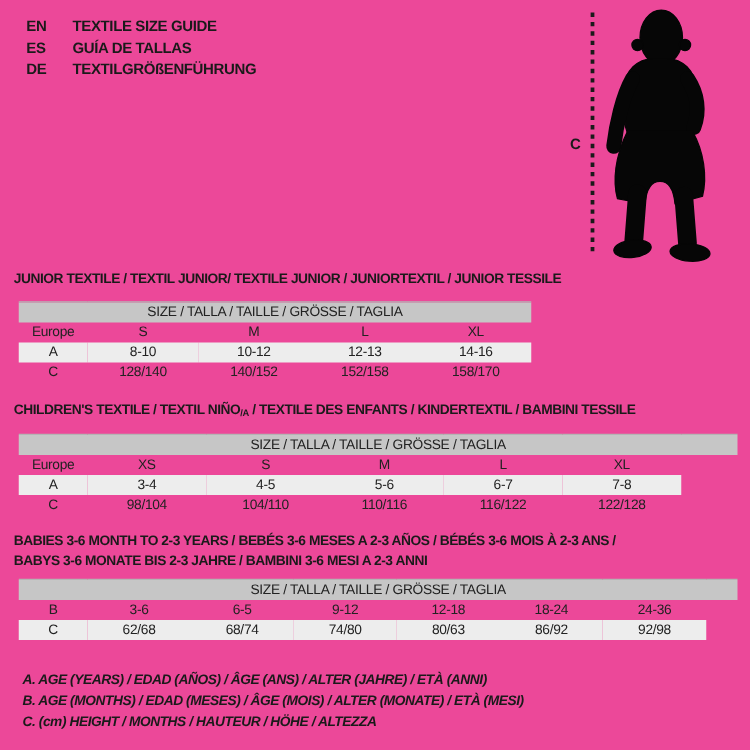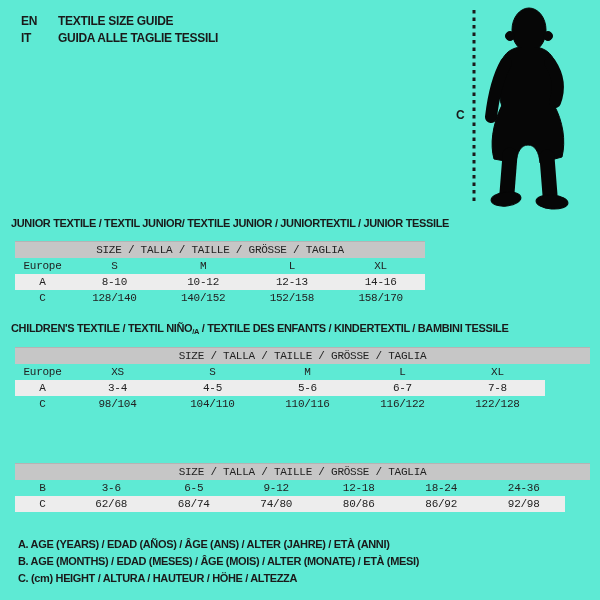--- a/index.html
+++ b/index.html
@@ -1,54 +1,58 @@
 <!DOCTYPE html>
 <html><head>
 <meta charset="utf-8">
 <style>
   html,body{margin:0;padding:0;background:#ffffff;}
   #canvas{
-    position:relative;width:600px;height:600px;background:#5eead4;overflow:hidden;
+    position:relative;width:600px;height:600px;background:#ec4899;overflow:hidden;
     font-family:"Liberation Sans",sans-serif;color:#1a1a1a;
   }
   
   .lang-list{position:absolute;top:13px;left:21px;}
   .lang-row{display:flex;line-height:17px;font-size:12px;font-weight:bold;letter-spacing:-0.3px;}
   .lang-code{width:37px;flex:0 0 37px;}
   
   .figure-svg{position:absolute;left:450px;top:5px;width:140px;height:210px;}
   .measure-label{position:absolute;left:456px;top:108px;font-size:12px;font-weight:bold;}
   
   .sec-title{position:absolute;left:11px;font-size:11px;font-weight:bold;letter-spacing:-0.35px;line-height:16px;white-space:nowrap;}
   .sub{font-size:7.5px;vertical-align:-2px;}
-  table.size-table{position:absolute;left:15px;border-collapse:collapse;table-layout:fixed;font-family:Liberation Mono, monospace;}
+  table.size-table{position:absolute;left:15px;border-collapse:collapse;table-layout:fixed;}
   table.size-table td{font-size:11px;letter-spacing:-0.25px;padding:0;height:16px;text-align:center;vertical-align:middle;color:#222222;white-space:nowrap;}
   td.band-cell{height:14px;background:#c6c6c6;color:#3d3d3d;text-align:left;padding-left:6px;font-size:10.5px;border-top:1px solid #b4b4b4;}
   td.lbl{text-align:left;padding-left:6px;}
   tr.alt td{background:#ededed;}
   tr.alt td.ph, td.ph{background:transparent;}
   .w410{width:410px;}
   .w575{width:575px;}
   
   .footnotes{position:absolute;left:18px;top:536px;}
-  .footnote{font-size:11px;font-weight:bold;letter-spacing:-0.35px;line-height:17px;white-space:nowrap;}
+  .footnote{font-size:11px;font-weight:bold;letter-spacing:-0.35px;line-height:17px;white-space:nowrap;font-style:italic;}
 </style>
 </head>
 <body>
 
 <div id="canvas">
 
   <div class="lang-list">
     <div class="lang-row">
       <span class="lang-code">EN</span>
       <span class="lang-label">TEXTILE SIZE GUIDE</span>
     </div>
     <div class="lang-row">
-      <span class="lang-code">IT</span>
-      <span class="lang-label">GUIDA ALLE TAGLIE TESSILI</span>
+      <span class="lang-code">ES</span>
+      <span class="lang-label">GUÍA DE TALLAS</span>
+    </div>
+    <div class="lang-row">
+      <span class="lang-code">DE</span>
+      <span class="lang-label">TEXTILGRÖßENFÜHRUNG</span>
     </div>
   </div>
 
   <span class="measure-label">C</span>
 
   <svg class="figure-svg" viewBox="0 0 140 210">
     <g>
       <line x1="24" y1="5" x2="24" y2="200" stroke="#1a1a1a" stroke-width="3" stroke-dasharray="3.5 4"></line>
     </g>
     <g fill="#060606" stroke="#060606">
@@ -143,20 +147,24 @@
       <td>98/104</td>
       <td>104/110</td>
       <td>110/116</td>
       <td>116/122</td>
       <td>122/128</td>
       <td class="ph"></td>
     </tr>
   </tbody>
     </table>
 
+  <div class="sec-title" style="top:425px;">
+    <div>BABIES 3-6 MONTH TO 2-3 YEARS / BEBÉS 3-6 MESES A 2-3 AÑOS / BÉBÉS 3-6 MOIS À 2-3 ANS /</div>
+    <div>BABYS 3-6 MONATE BIS 2-3 JAHRE / BAMBINI 3-6 MESI A 2-3 ANNI</div>
+  </div>
 
   <table class="size-table w575" style="top:463px;">
     <colgroup>
         <col style="width:55px">
         <col>
         <col>
         <col>
         <col>
         <col>
         <col>
@@ -174,27 +182,27 @@
       <td>12-18</td>
       <td>18-24</td>
       <td>24-36</td>
       <td class="ph"></td>
     </tr>
     <tr class="alt">
       <td class="lbl">C</td>
       <td>62/68</td>
       <td>68/74</td>
       <td>74/80</td>
-      <td>80/86</td>
+      <td>80/63</td>
       <td>86/92</td>
       <td>92/98</td>
       <td class="ph"></td>
     </tr>
   </tbody>
     </table>
 
   <div class="footnotes">
     <div class="footnote">A. AGE (YEARS) / EDAD (AÑOS) / ÂGE (ANS) / ALTER (JAHRE) / ETÀ (ANNI)</div>
     <div class="footnote">B. AGE (MONTHS) / EDAD (MESES) / ÂGE (MOIS) / ALTER (MONATE) / ETÀ (MESI)</div>
-    <div class="footnote">C. (cm) HEIGHT / ALTURA / HAUTEUR / HÖHE / ALTEZZA</div>
+    <div class="footnote">C. (cm) HEIGHT / MONTHS / HAUTEUR / HÖHE / ALTEZZA</div>
   </div>
 
 </div>
 
 </body></html>

